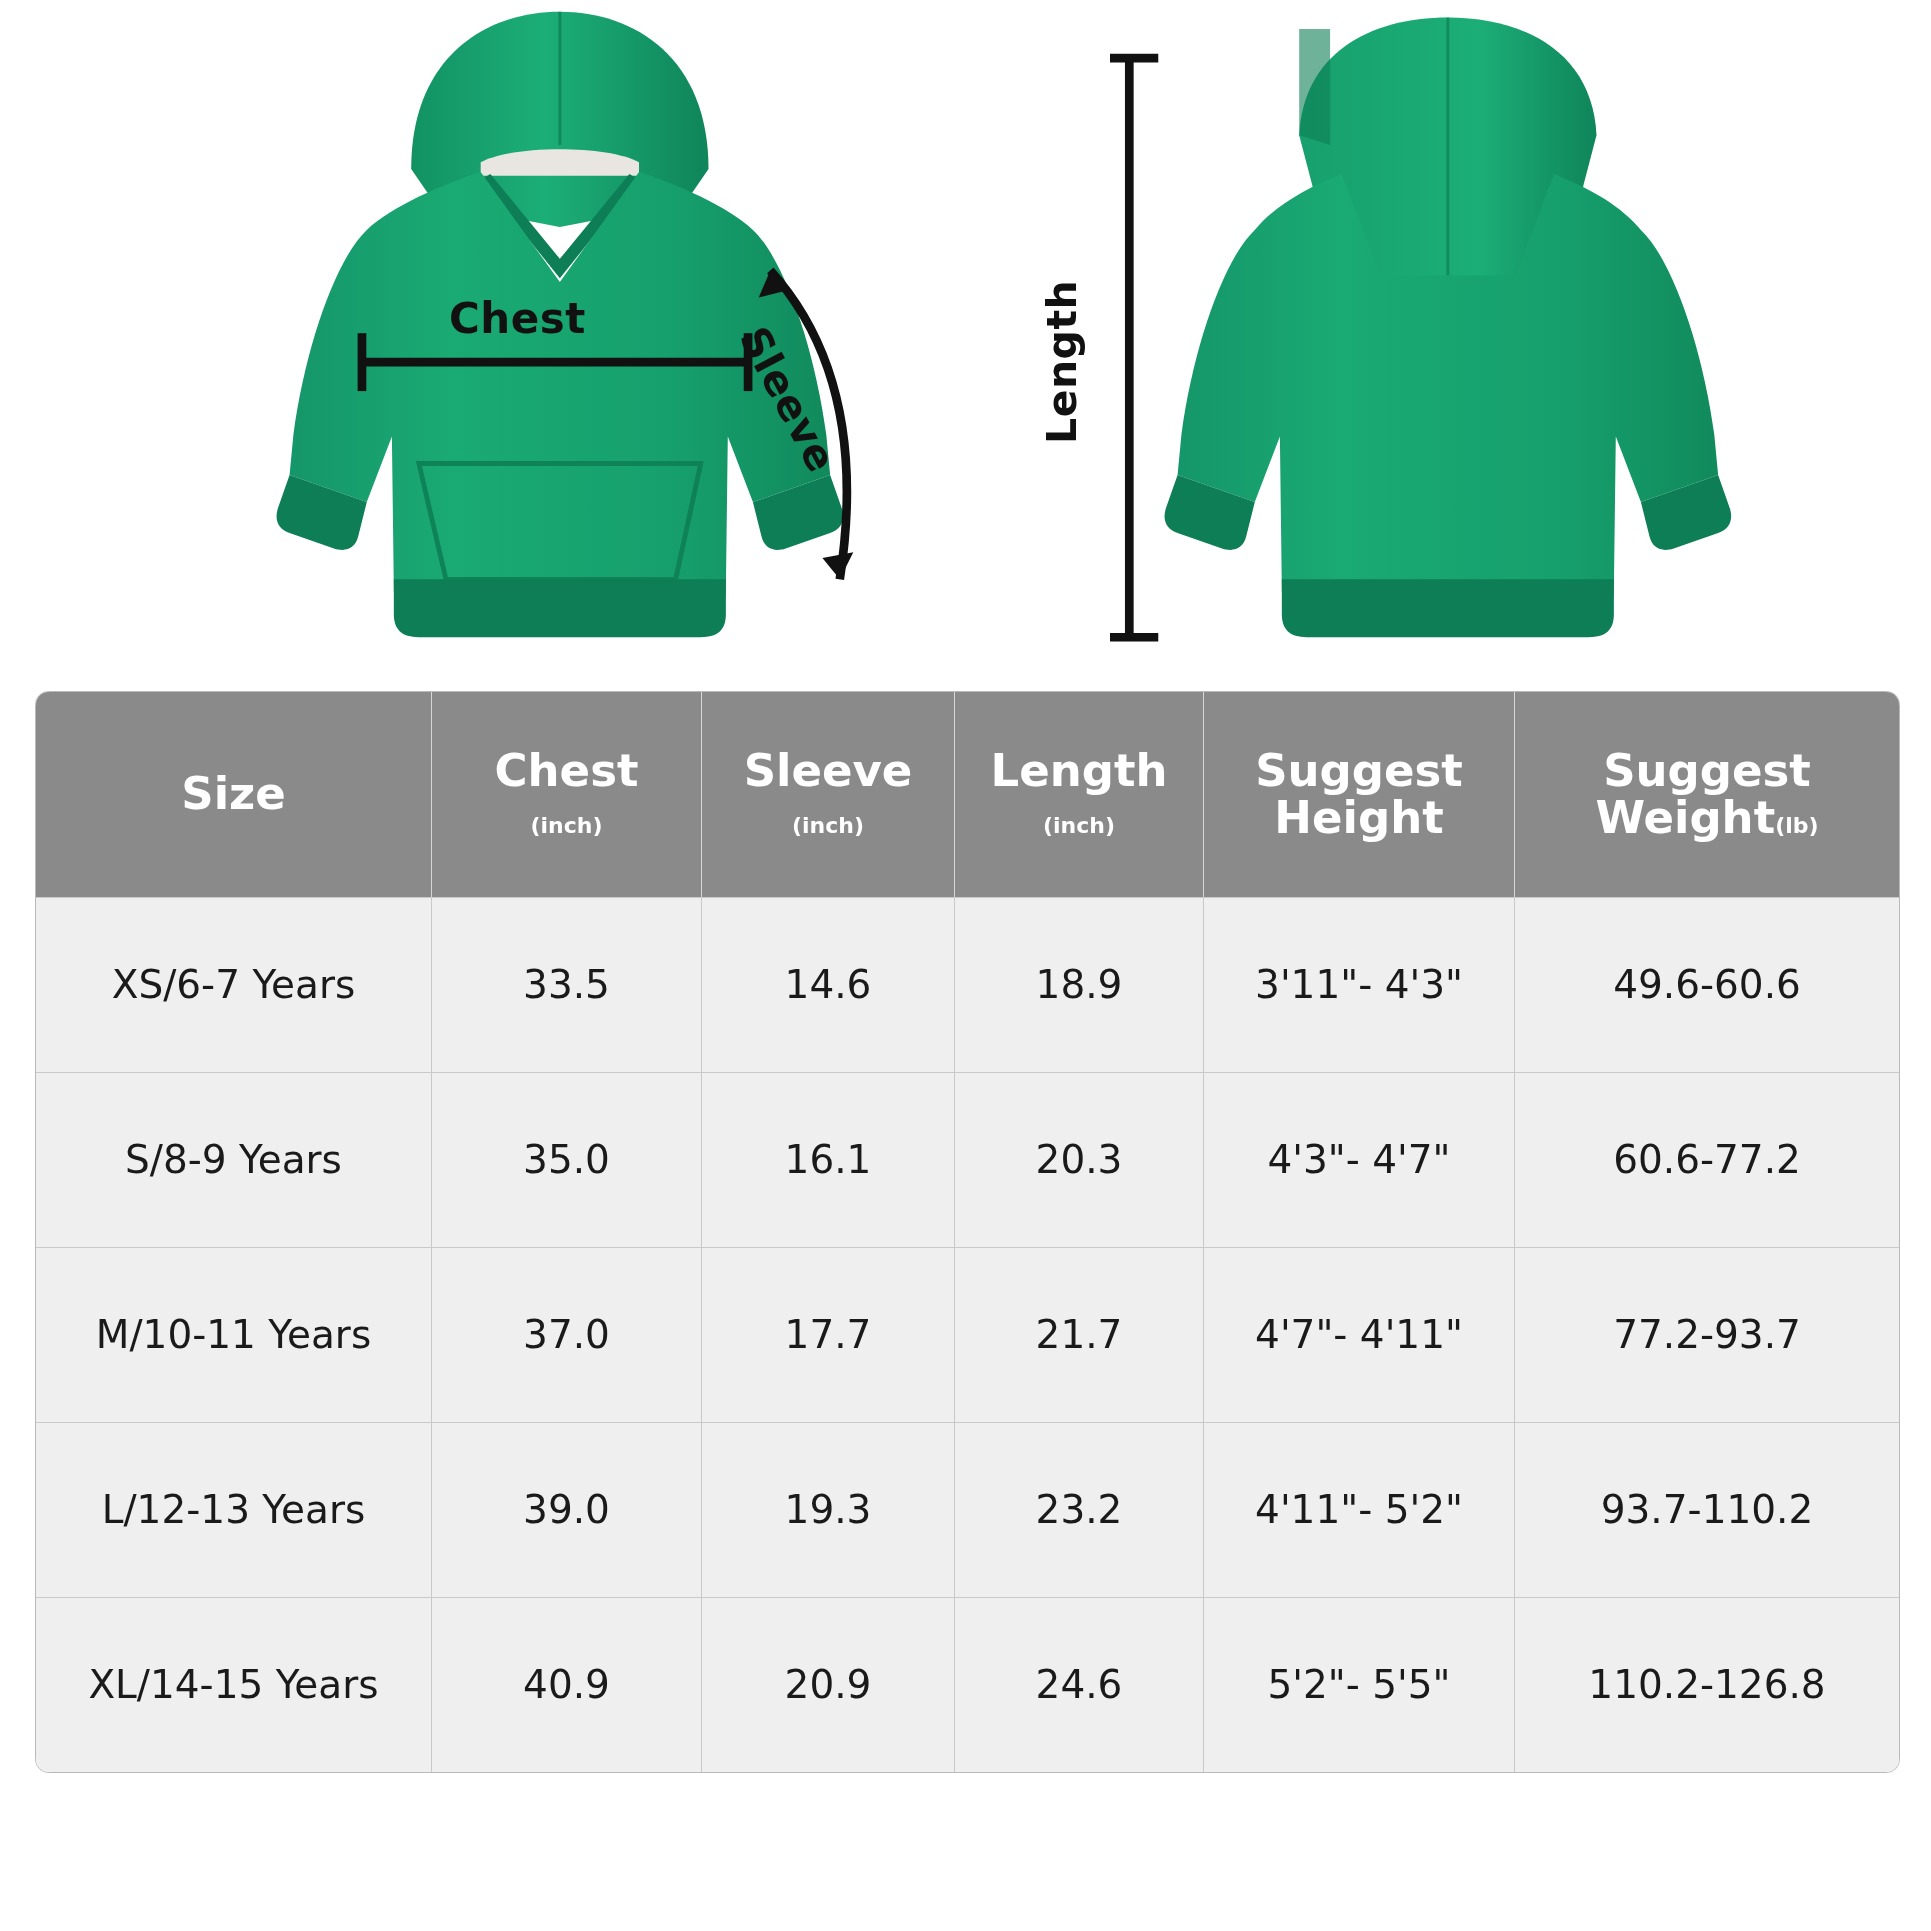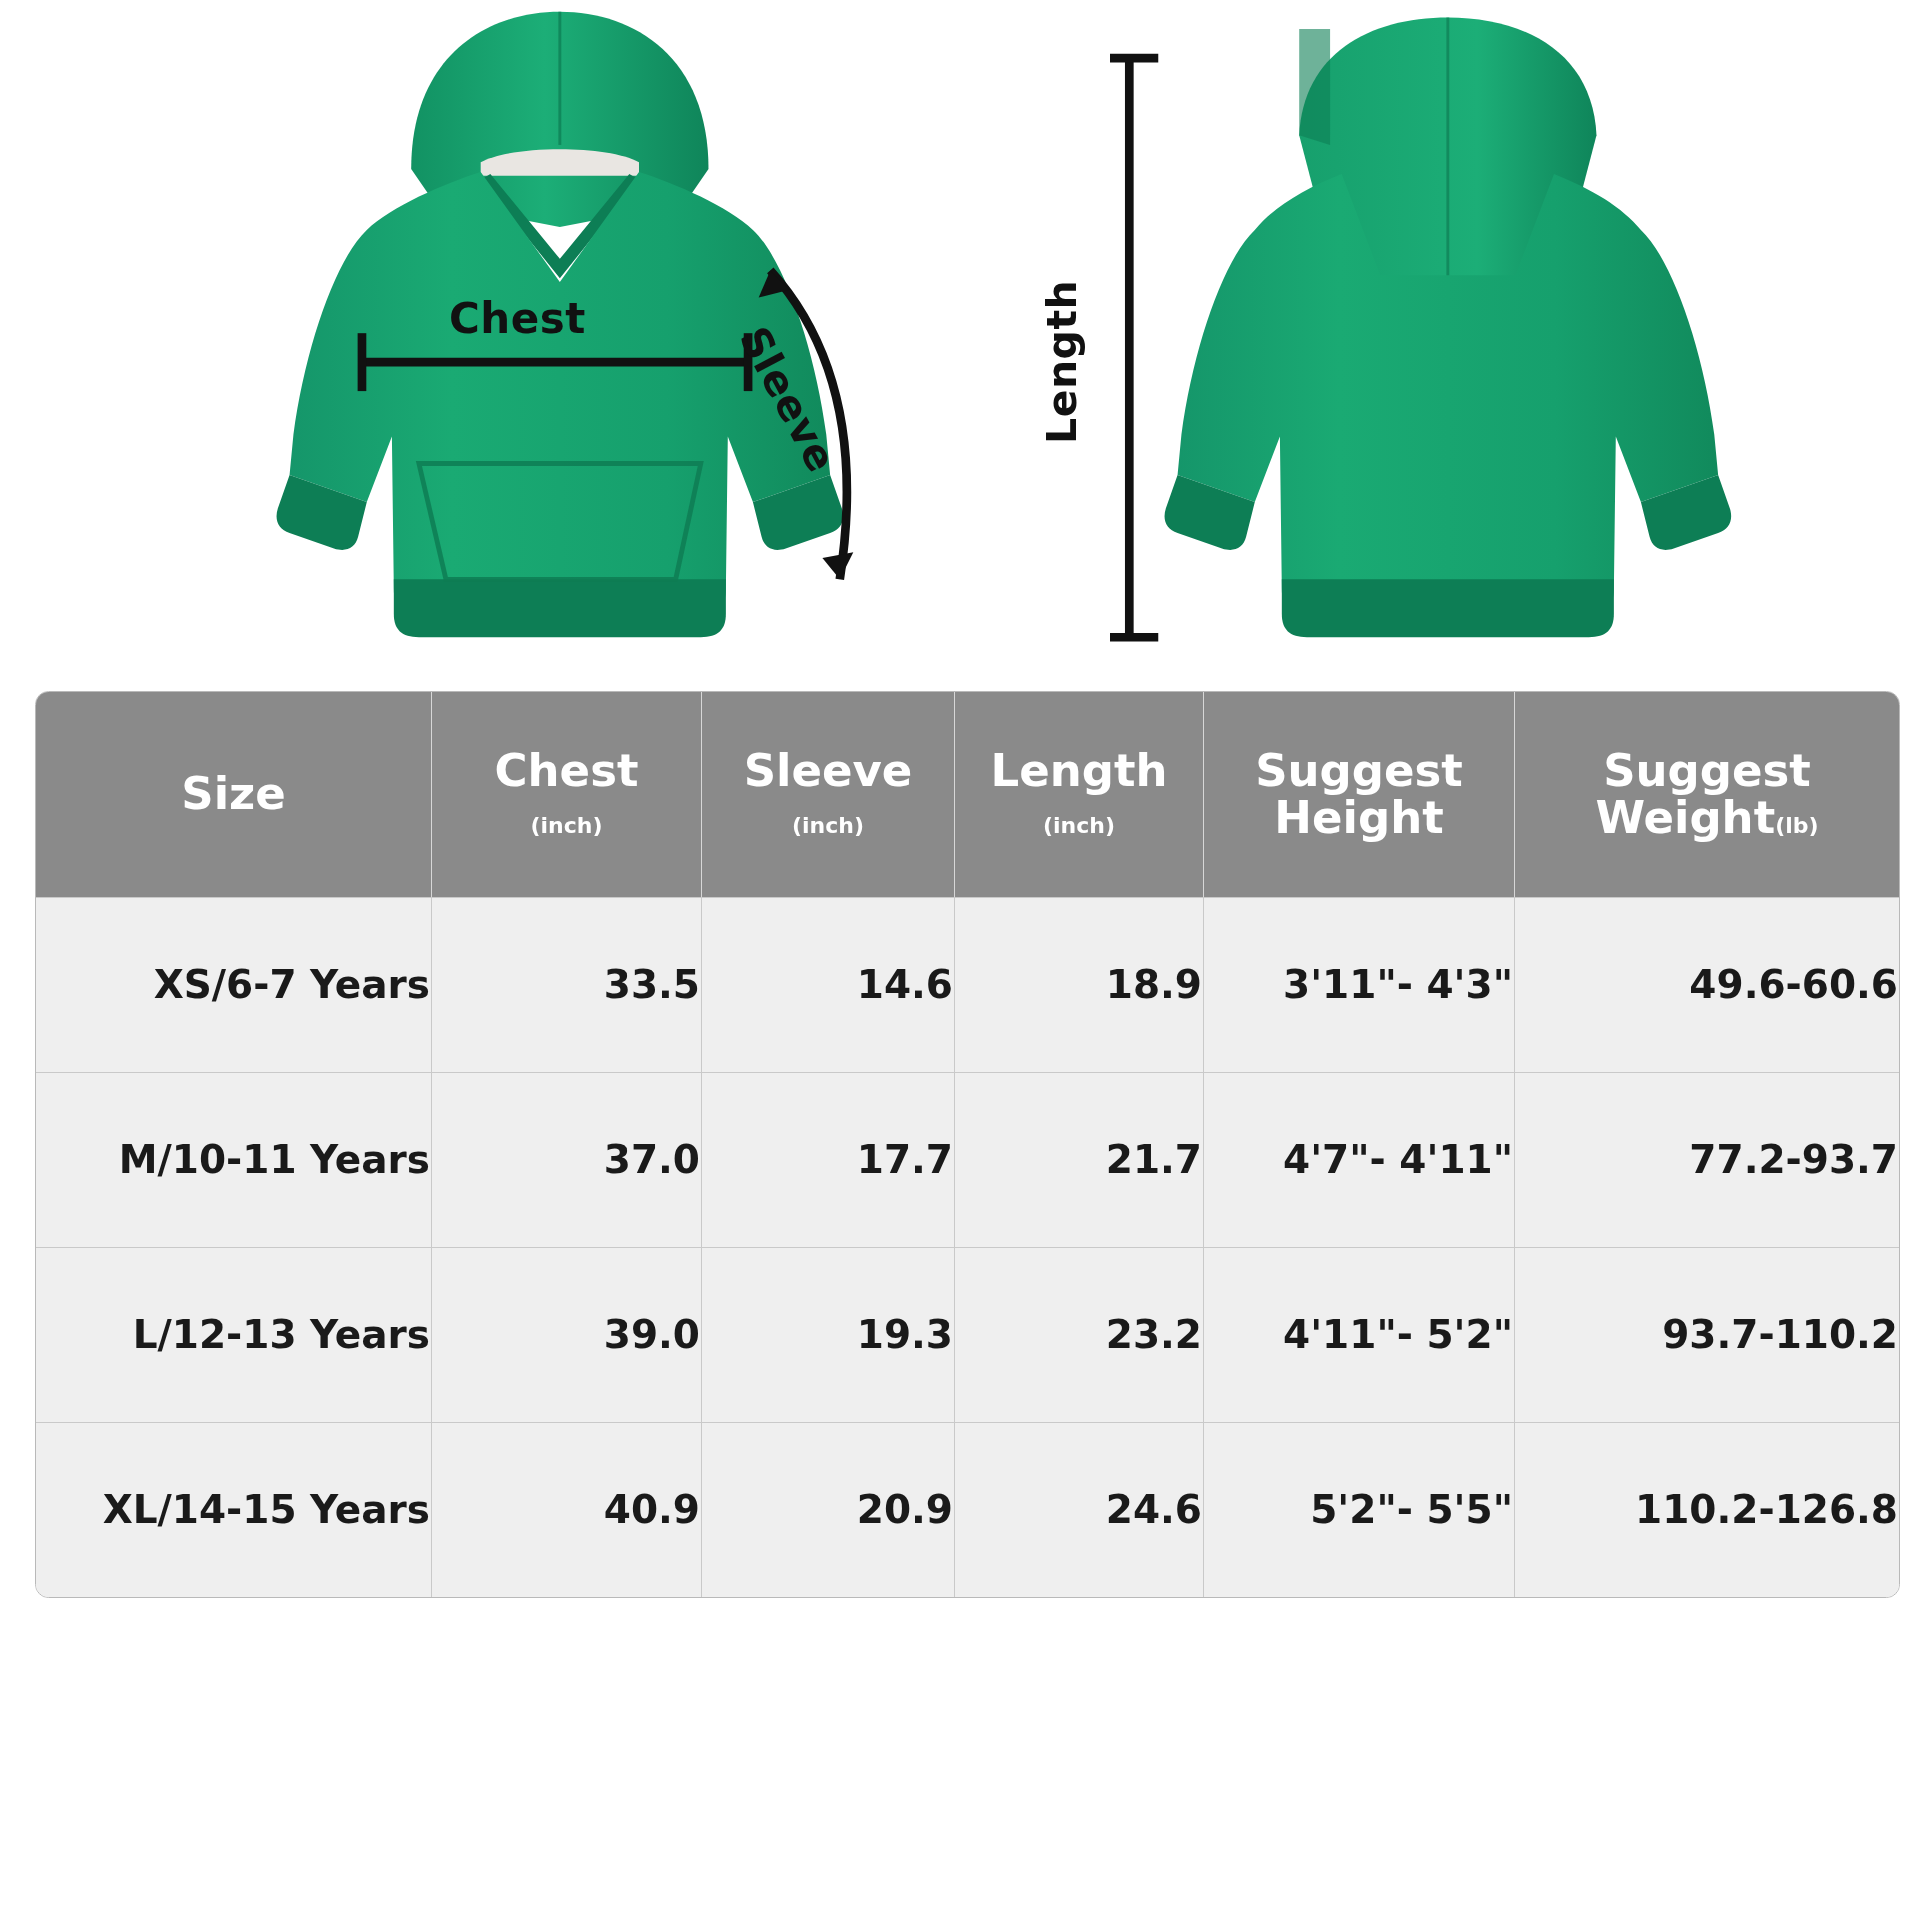--- a/index.html
+++ b/index.html
@@ -101,23 +101,23 @@
   table.size-chart thead th .unit {
     font-size: 22px;
     font-weight: bold;
   }
   table.size-chart thead th .hdr-main { display: block; }
   table.size-chart thead th .hdr-inline { white-space: nowrap; }
 
   table.size-chart tbody td {
     background: #efefef;
     color: #1a1a1a;
-    font-weight: bold;
+    font-weight: normal;
     font-size: 39px;
-    text-align: right;
+    text-align: center;
     vertical-align: middle;
     height: 172px;
     border-top: 1.9px solid #c9c9c9;
     border-right: 1.9px solid #c9c9c9;
     white-space: nowrap;
   }
   table.size-chart tbody td:last-child { border-right: none; }
 
   
   col.c-size   { width: 396px; }
@@ -275,20 +275,28 @@
       <tbody>
         <tr>
           <td>XS/6-7 Years</td>
           <td>33.5</td>
           <td>14.6</td>
           <td>18.9</td>
           <td>3'11"- 4'3"</td>
           <td>49.6-60.6</td>
         </tr>
         <tr>
+          <td>S/8-9 Years</td>
+          <td>35.0</td>
+          <td>16.1</td>
+          <td>20.3</td>
+          <td>4'3"- 4'7"</td>
+          <td>60.6-77.2</td>
+        </tr>
+        <tr>
           <td>M/10-11 Years</td>
           <td>37.0</td>
           <td>17.7</td>
           <td>21.7</td>
           <td>4'7"- 4'11"</td>
           <td>77.2-93.7</td>
         </tr>
         <tr>
           <td>L/12-13 Years</td>
           <td>39.0</td>

